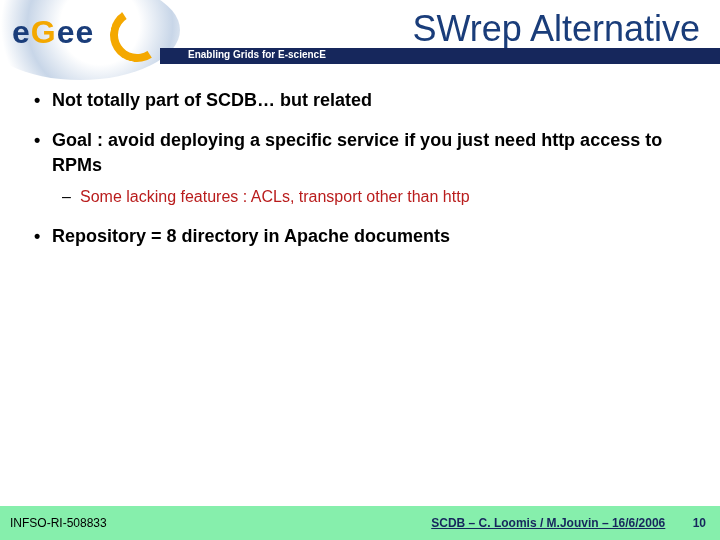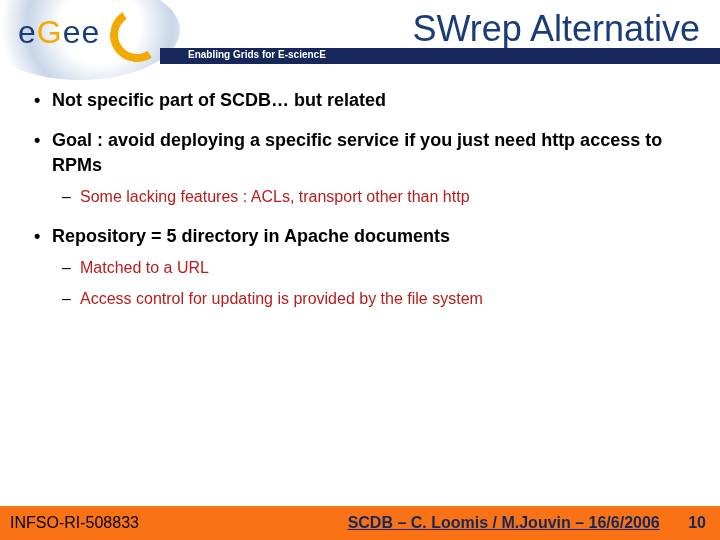--- a/index.html
+++ b/index.html
@@ -54,23 +54,22 @@
     width: 200px;
     height: 100px;
     border-radius: 50%;
     background: radial-gradient(circle at 60% 45%, #fff 30%, #c8d6e8 55%, #fff 75%);
   }
   .logo-text {
     position: absolute;
     top: 14px;
     left: 12px;
     font-size: 32px;
-    font-weight: normal;
+    font-weight: bold;
     letter-spacing: 1px;
-    margin-left: 6px;
   }
   .logo-text .e1 { color: #1a3d7a; }
   .logo-text .g  { color: #f4a800; }
   .logo-text .e2 { color: #1a3d7a; }
   .logo-text .e3 { color: #1a3d7a; }
   .logo-arc {
     position: absolute;
     top: 8px;
     left: 110px;
     width: 54px;
@@ -121,26 +120,26 @@
     top: 0;
     color: #000;
   }
 
   .footer {
     position: absolute;
     left: 0;
     right: 0;
     bottom: 0;
     height: 34px;
-    background: #f97316;
+    background: #86efac;
     display: flex;
     align-items: center;
     justify-content: space-between;
     padding: 0 14px 0 10px;
-    font-size: 16px;
+    font-size: 12px;
   }
   .footer .left { color: #000; }
   .footer .right { color: #16275c; font-weight: bold; text-decoration: underline; }
   .footer .page {
     color: #16275c;
     font-weight: bold;
     margin-left: 24px;
   }
 </style>
 </head>
@@ -155,34 +154,30 @@
     <div class="logo-arc"></div>
   </div>
   <div class="title">SWrep Alternative</div>
   <div class="blue-bar"></div>
   <div class="tagline">Enabling Grids for E-sciencE</div>
 </div>
 
 <div class="content">
   <ul class="top">
     <li>
-      <span>Not specific part of SCDB… but related</span>
+      <span>Not totally part of SCDB… but related</span>
     </li>
     <li>
       <span>Goal : avoid deploying a specific service if you just need http access to RPMs</span>
       <ul class="sub">
         <li>Some lacking features : ACLs, transport other than http</li>
       </ul>
     </li>
     <li>
-      <span>Repository = 5 directory in Apache documents</span>
-      <ul class="sub">
-        <li>Matched to a URL</li>
-        <li>Access control for updating is provided by the file system</li>
-      </ul>
+      <span>Repository = 8 directory in Apache documents</span>
     </li>
   </ul>
 </div>
 
 <div class="footer">
   <span class="left">INFSO-RI-508833</span>
   <span>
     <span class="right">SCDB – C. Loomis / M.Jouvin – 16/6/2006</span>
     <span class="page">10</span>
   </span>

